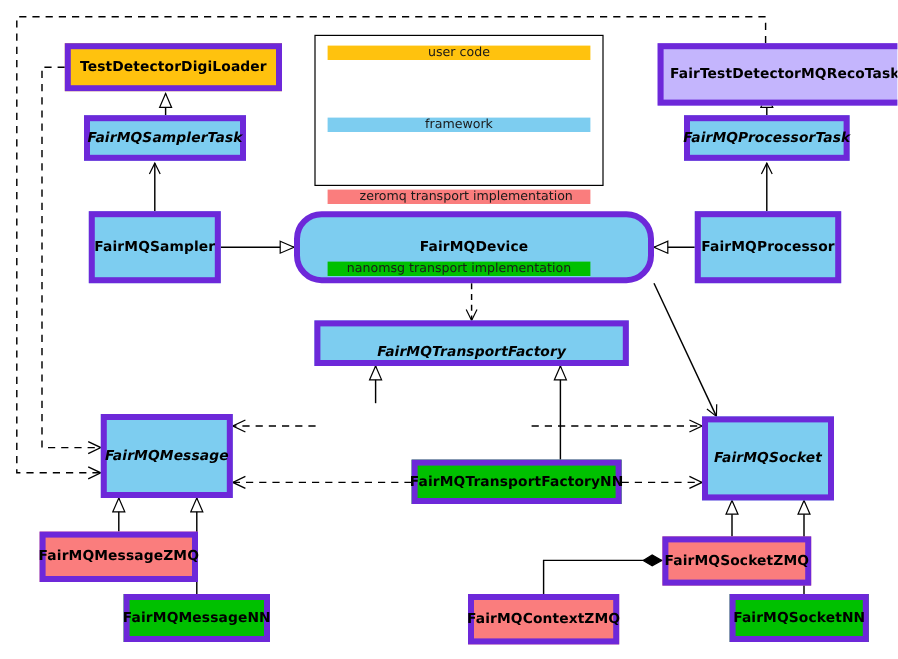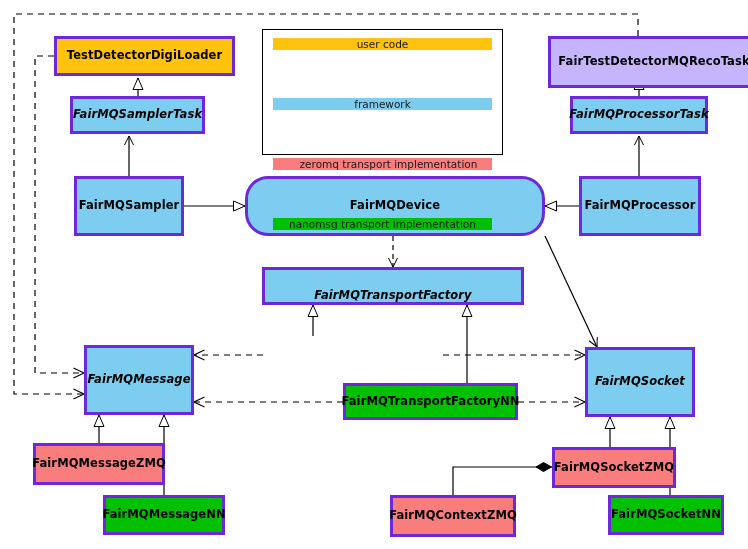--- a/index.html
+++ b/index.html
@@ -2,21 +2,21 @@
 <html><head>
 <meta charset="utf-8">
 <style>
   html,body{margin:0;padding:0;background:#ffffff;}
   body{font-family:"DejaVu Sans","Liberation Sans",sans-serif;}
   #canvas{position:relative;width:748px;height:549px;background:#ffffff;overflow:hidden;}
   svg.edges{position:absolute;left:0;top:0;width:748px;height:549px;pointer-events:none;}
   .node{
     position:absolute;
     box-sizing:border-box;
-    border:3px solid #6d28d9;
+    border:5px solid #6d28d9;
     display:flex;align-items:center;justify-content:center;
     text-align:center;
     font-size:11.5px;
     font-weight:bold;
     color:#000000;
     line-height:1.15;
     letter-spacing:0.1px;
     padding:0 3px;
   }
   .node.abstract{font-style:italic;}

